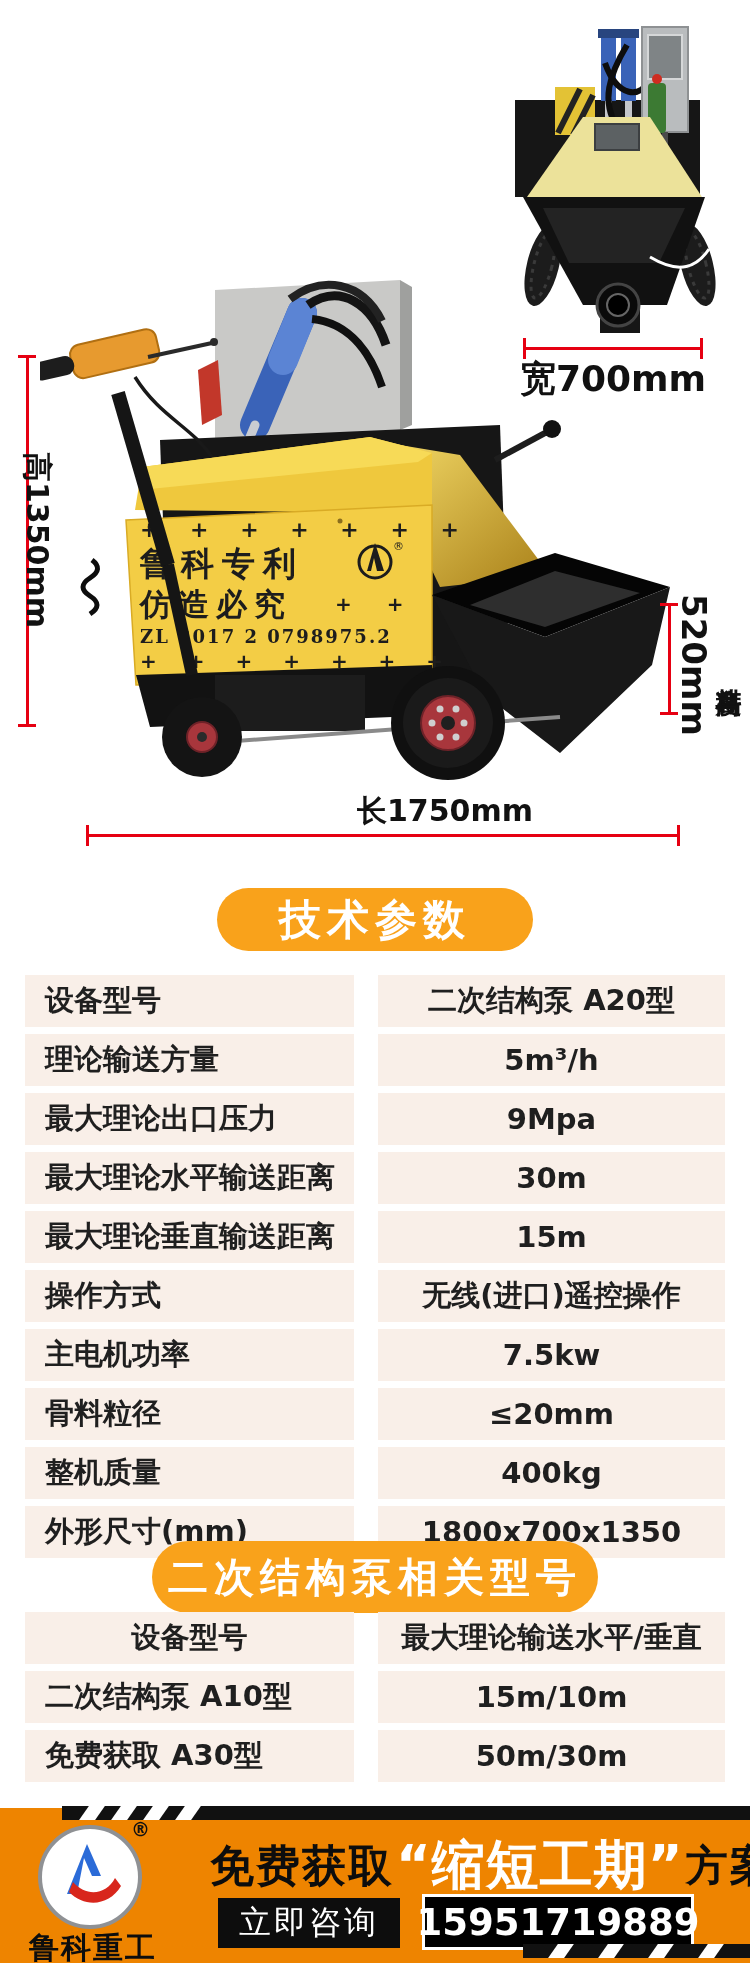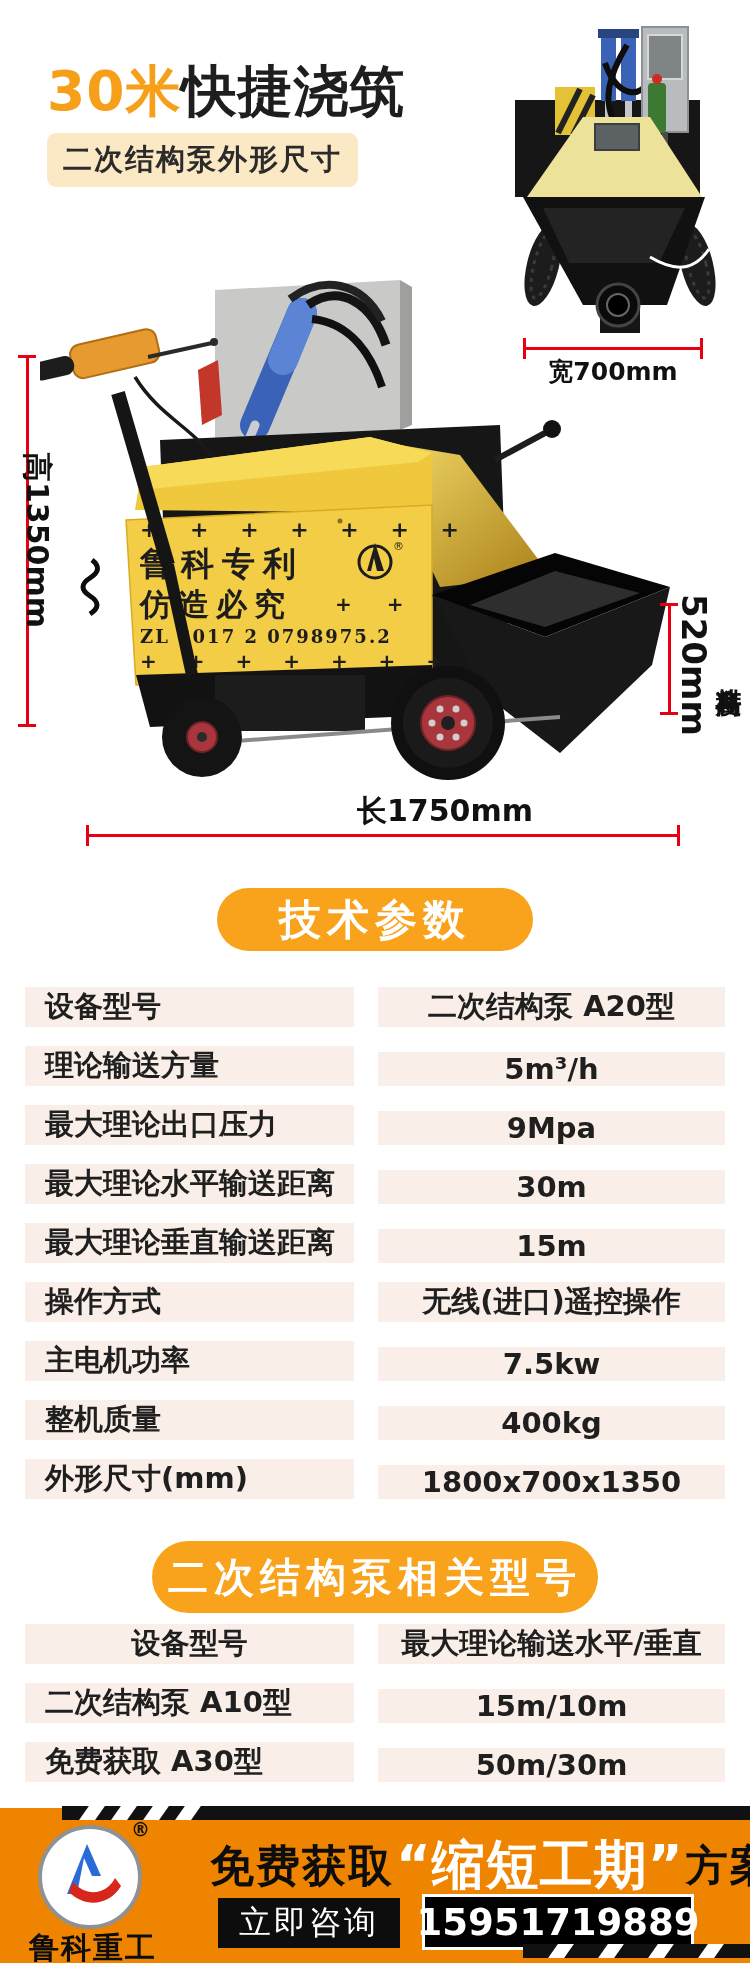--- a/index.html
+++ b/index.html
@@ -19,21 +19,21 @@
   .front-view{position:absolute;left:415px;top:5px;}
   .side-view{position:absolute;left:40px;top:275px;}
   
   .pill{position:absolute;background:#f9a21b;border-radius:40px;color:#fff;font-weight:bold;
         display:flex;align-items:center;justify-content:center;letter-spacing:6px;}
   .pill1{left:217px;top:888px;width:316px;height:63px;font-size:42px;}
   .pill2{left:152px;top:1541px;width:446px;height:72px;font-size:40px;}
   
   .spec-table{position:absolute;left:25px;top:975px;width:700px;display:flex;flex-direction:column;gap:7px;}
   .model-table{position:absolute;left:25px;top:1612px;width:700px;display:flex;flex-direction:column;gap:7px;}
-  .t-row{display:flex;gap:24px;height:52px;align-items:flex-end;}
+  .t-row{display:flex;gap:24px;height:52px;}
   .t-label,.t-value,.t-head{background:#f9efe8;display:flex;align-items:center;color:#1f1f1f;
         font-size:29px;font-weight:bold;box-sizing:border-box;}
   .t-label{flex:0 0 329px;padding-left:20px;}
   .t-value{flex:1;justify-content:center;}
   .t-head{flex:0 0 329px;justify-content:center;padding-left:0;}
   
   .footer{position:absolute;left:0;top:1808px;width:750px;height:155px;background:#ee8400;}
   .hz{position:absolute;background:#111;overflow:hidden;}
   .hz-top{left:62px;top:-2px;width:688px;height:14px;}
   .hz-bottom{left:523px;top:136px;width:227px;height:14px;}
@@ -50,22 +50,20 @@
        font-size:32px;font-weight:normal;display:flex;align-items:center;justify-content:center;letter-spacing:3px;cursor:pointer;}
   .phone{position:absolute;left:400px;top:86px;width:272px;height:56px;background:#000;border:3px solid #fff;
        color:#fff;font-size:37px;font-weight:bold;display:flex;align-items:center;justify-content:center;
        box-sizing:border-box;cursor:pointer;margin-left:22px;}
 </style>
 </head>
 <body>
 
 <div class="page">
 
-  <h1 class="title" style="margin:0;"><span class="hl">30米</span><span>快捷浇筑</span></h1>
-  <div class="badge">二次结构泵外形尺寸</div>
 
   <svg class="front-view" width="330" height="340" viewBox="0 0 330 340">
     <polygon points="100,95 285,95 285,192 100,192" fill="#161616"></polygon>
     <rect x="140" y="82" width="40" height="48" fill="#e3c235"></rect>
     <line x1="143" y1="128" x2="165" y2="84" stroke="#222" stroke-width="6"></line>
     <line x1="158" y1="130" x2="178" y2="90" stroke="#222" stroke-width="6"></line>
     <rect x="186" y="30" width="15" height="66" fill="#3a63b8"></rect>
     <rect x="206" y="30" width="15" height="66" fill="#3a63b8"></rect>
     <rect x="183" y="24" width="21" height="9" fill="#28457f"></rect>
     <rect x="203" y="24" width="21" height="9" fill="#28457f"></rect>
@@ -92,21 +90,21 @@
     <polygon points="128,203 270,203 244,258 154,258" fill="#232323"></polygon>
     <rect x="185" y="300" width="40" height="28" fill="#161616"></rect>
     <circle cx="203" cy="300" r="21" fill="#0a0a0a" stroke="#444" stroke-width="3"></circle>
     <circle cx="203" cy="300" r="11" fill="#000" stroke="#666" stroke-width="2"></circle>
     <path d="M235,252 C265,270 282,262 294,244" stroke="#fff" stroke-width="3" fill="none"></path>
   </svg>
 
   <div class="dimline" style="left:523px;top:347px;width:180px;height:3px;"></div>
   <div class="dimline" style="left:523px;top:338px;width:3px;height:21px;"></div>
   <div class="dimline" style="left:700px;top:338px;width:3px;height:21px;"></div>
-  <div class="dimlabel" style="left:513px;top:355px;width:200px;font-size:25px;">宽700mm</div>
+  <div class="dimlabel" style="left:513px;top:355px;width:200px;font-size:36px;">宽700mm</div>
 
   <svg class="side-view" width="670" height="525" viewBox="0 0 670 525">
     <defs>
       <linearGradient id="gold" x1="0" y1="0" x2="1" y2="1">
         <stop offset="0" stop-color="#f6dd6a"></stop>
           <stop offset="1" stop-color="#a87f18"></stop>
       </linearGradient>
     </defs>
     <polygon points="175,15 360,5 360,155 175,165" fill="#c9c9c7"></polygon>
     <polygon points="360,5 372,12 372,150 360,155" fill="#9fa09e"></polygon>
@@ -225,20 +223,24 @@
       <div class="t-row">
         <div class="t-label">操作方式</div>
         <div class="t-value">无线(进口)遥控操作</div>
       </div>
 
       <div class="t-row">
         <div class="t-label">主电机功率</div>
         <div class="t-value">7.5kw</div>
       </div>
 
+      <div class="t-row">
+        <div class="t-label">骨料粒径</div>
+        <div class="t-value">≤20mm</div>
+      </div>
 
       <div class="t-row">
         <div class="t-label">整机质量</div>
         <div class="t-value">400kg</div>
       </div>
 
       <div class="t-row">
         <div class="t-label">外形尺寸(mm)</div>
         <div class="t-value">1800x700x1350</div>
       </div>

